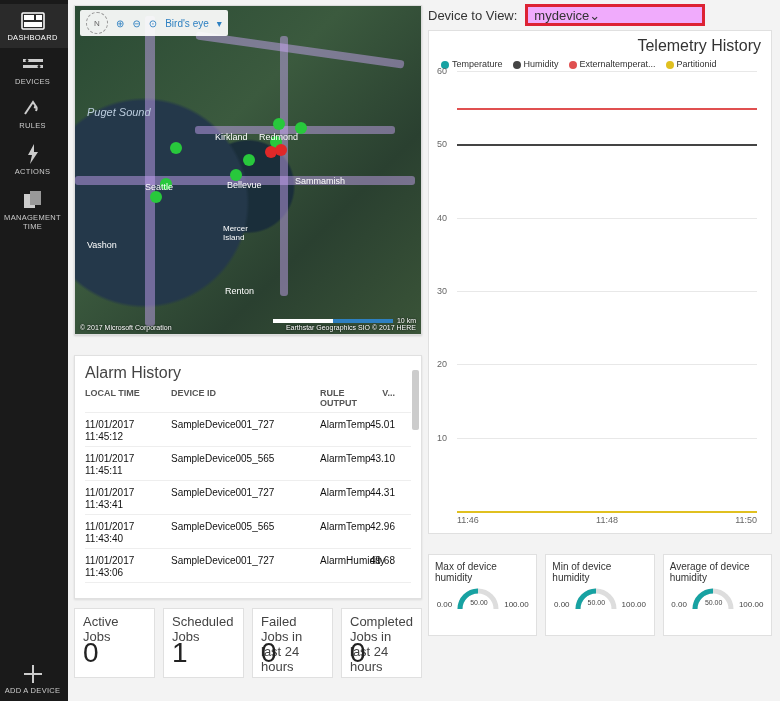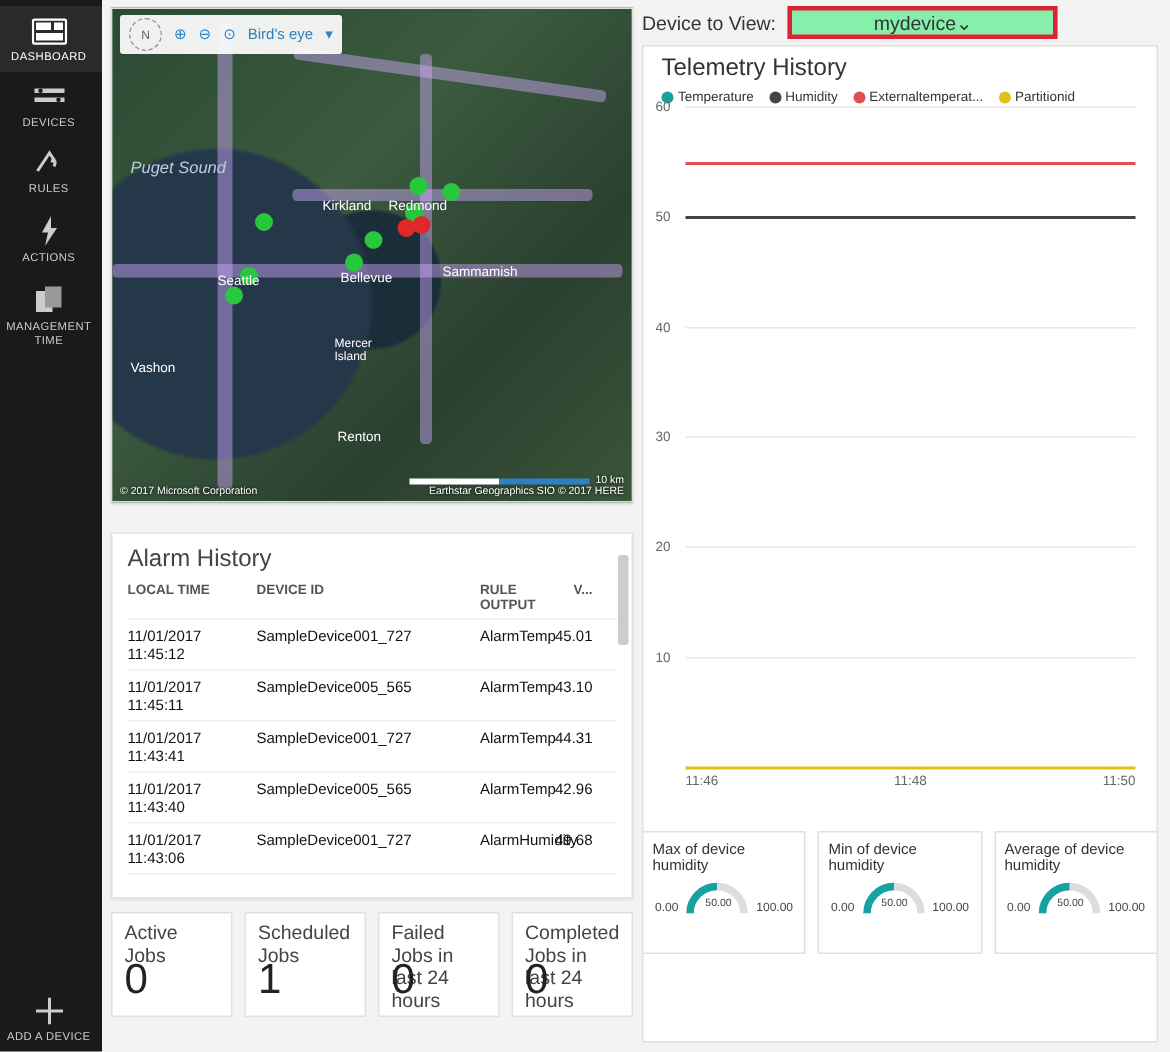--- a/index.html
+++ b/index.html
@@ -37,23 +37,23 @@
   .alarm-row { display: flex; font-size: 10px; border-bottom: 1px solid #eee; padding: 6px 0 4px 0; color: #111; }
   .alarm-row .col-time { line-height: 1.15; }
   .scroll-hint { position: absolute; right: 2px; top: 14px; width: 7px; height: 60px; background: #ccc; border-radius: 2px; }
 
   .jobs-row { position: absolute; left: 6px; top: 608px; width: 348px; height: 70px; display: flex; gap: 8px; }
   .job-card { flex: 1; background: #fff; border: 1px solid #e0e0e0; padding: 6px 8px 0 8px; }
   .job-card .lbl { font-size: 13px; color: #444; line-height: 1.15; height: 22px; }
   .job-card .val { font-size: 28px; color: #222; text-align: left; }
 
   .header-right { position: absolute; left: 360px; top: 4px; right: 8px; height: 22px; display: flex; align-items: center; font-size: 13px; color: #333; }
-  .device-select { margin-left: 8px; border: 3px solid #d23; padding: 1px 6px; background: #86efac; width: 180px; height: 22px; display: flex; justify-content: center; align-items: center; }
-
-  .tel-panel { position: absolute; left: 360px; top: 30px; right: 8px; height: 665px; background: #fff; border: 1px solid #e0e0e0; padding: 6px 10px 4px 12px; }
+  .device-select { margin-left: 8px; border: 3px solid #d23; padding: 1px 6px; background: #f0abfc; width: 180px; height: 22px; display: flex; justify-content: flex-start; align-items: center; }
+
+  .tel-panel { position: absolute; left: 360px; top: 30px; right: 8px; height: 504px; background: #fff; border: 1px solid #e0e0e0; padding: 6px 10px 4px 12px; text-align: right; }
   .tel-title { font-size: 16px; color: #333; margin-bottom: 4px; }
   .legend { display: flex; gap: 10px; font-size: 9px; color: #333; margin-bottom: 2px; }
   .legend .dot { width: 8px; height: 8px; border-radius: 50%; display: inline-block; margin-right: 3px; vertical-align: middle; }
   .plot { position: relative; width: 100%; height: 440px; }
   .plot .yaxis-lbl { position: absolute; left: -4px; font-size: 9px; color: #666; transform: translateY(-50%); }
   .plot .grid-line { position: absolute; left: 16px; right: 4px; height: 1px; background: #e8e8e8; }
   .plot .series-line { position: absolute; left: 16px; right: 4px; height: 2px; }
   .plot .xaxis { position: absolute; bottom: -14px; left: 16px; right: 4px; display: flex; justify-content: space-between; font-size: 9px; color: #666; }
 
   .gauge-row { position: absolute; left: 360px; top: 554px; right: 8px; height: 82px; display: flex; gap: 8px; }

